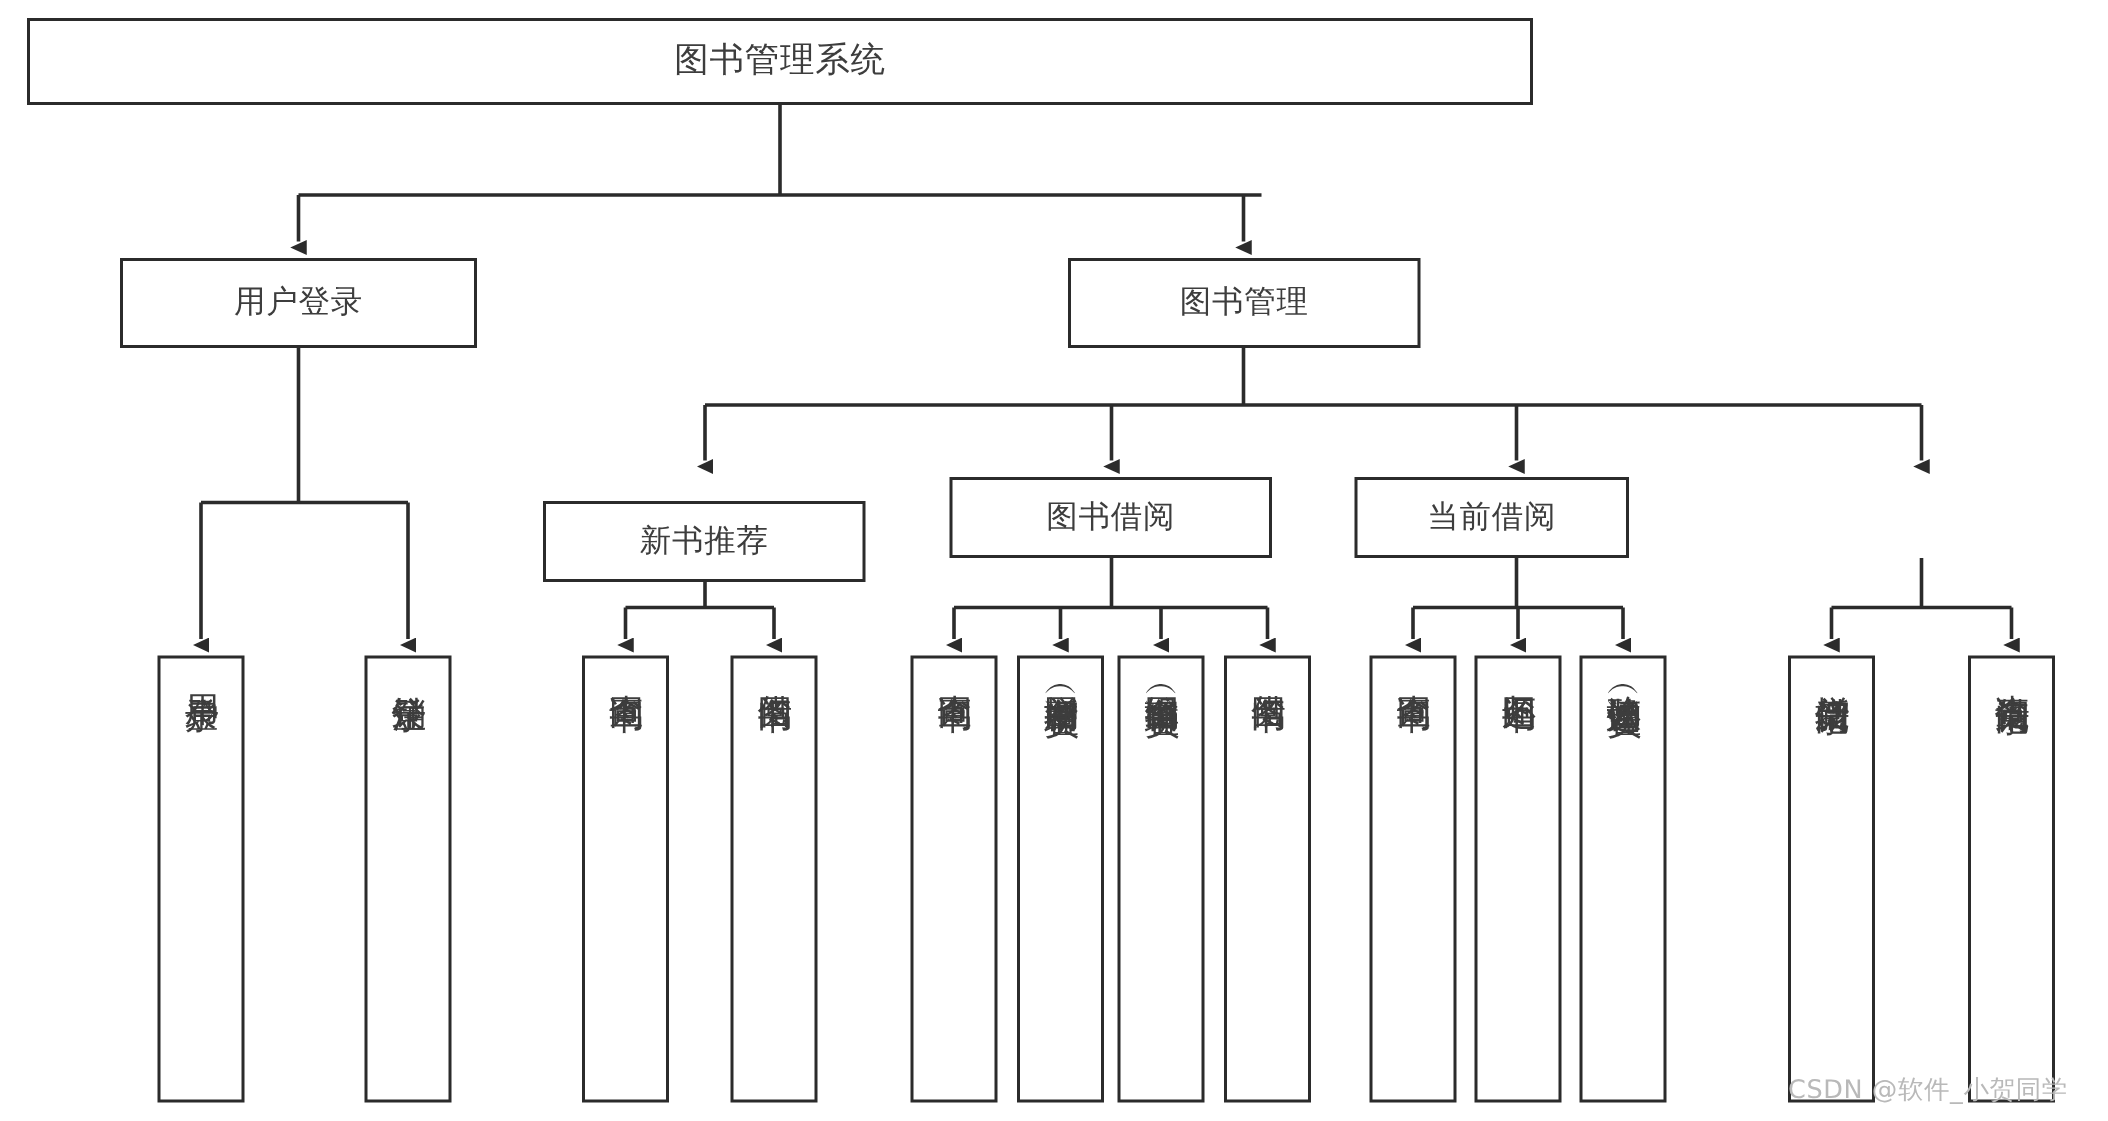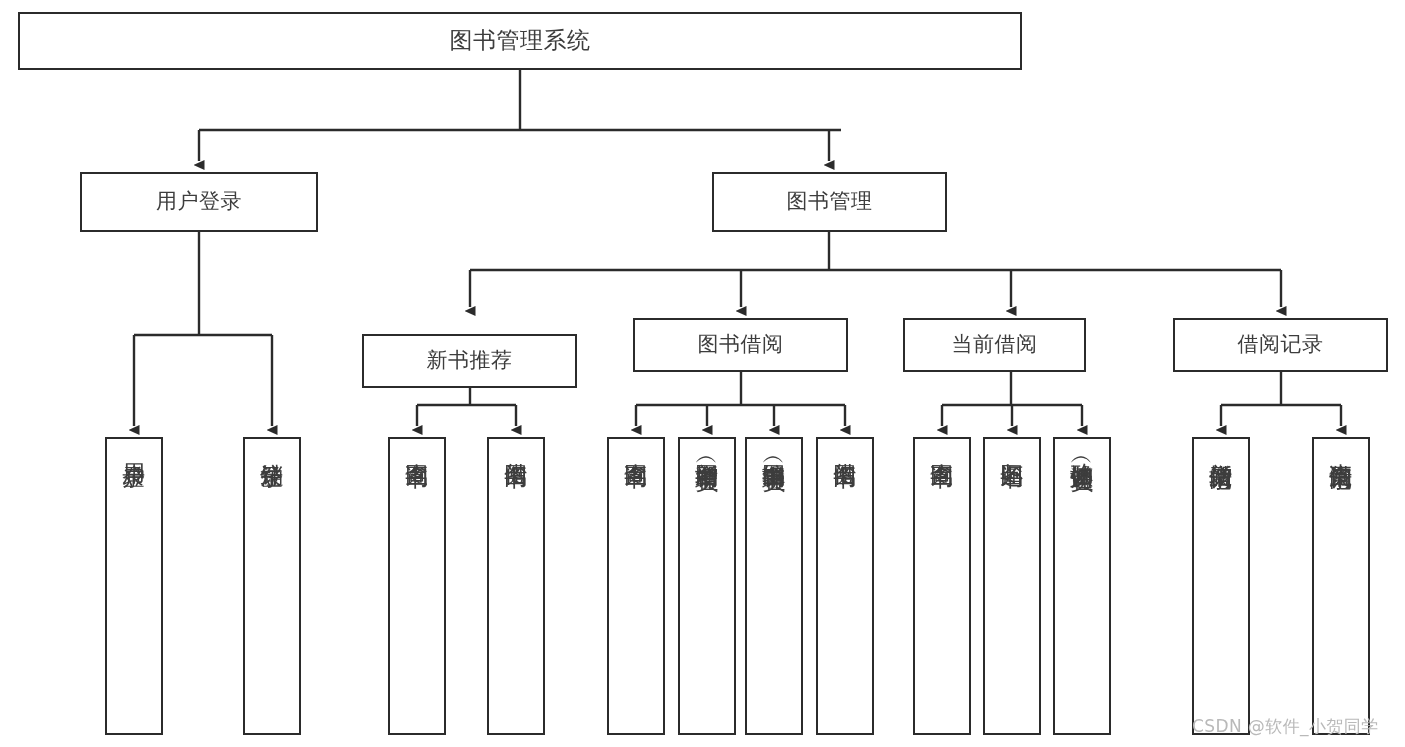--- a/index.html
+++ b/index.html
@@ -145,23 +145,20 @@
   </div>
 
   <div class="node node-branch" style="left:633px; top:318px; width:215px; height:54px;">
     <span class="node-label">图书借阅</span>
   </div>
 
   <div class="node node-branch" style="left:903px; top:318px; width:183px; height:54px;">
     <span class="node-label">当前借阅</span>
   </div>
 
-  <div class="node node-branch" style="left:1173px; top:318px; width:215px; height:54px;">
-    <span class="node-label">借阅记录</span>
-  </div>
 
   <div class="node node-leaf" style="left:105px; top:437px; width:58px; height:298px;">
     <span class="node-label">用户登录</span>
   </div>
 
   <div class="node node-leaf" style="left:243px; top:437px; width:58px; height:298px;">
     <span class="node-label">注销登录</span>
   </div>
 
   <div class="node node-leaf" style="left:388px; top:437px; width:58px; height:298px;">

